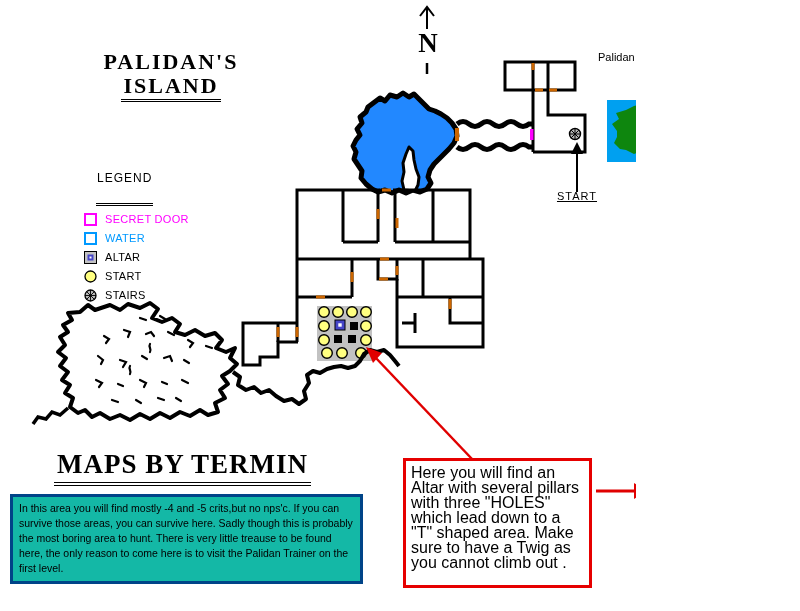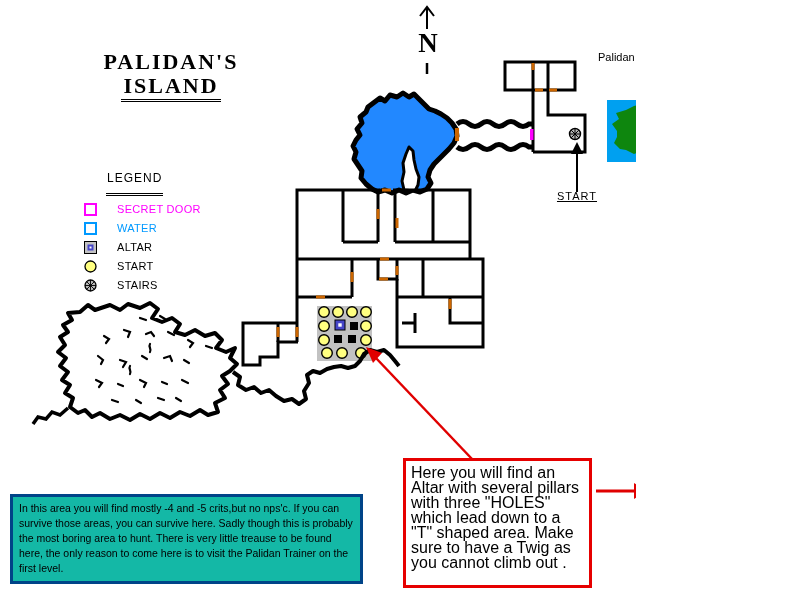--- a/index.html
+++ b/index.html
@@ -6,23 +6,23 @@
   #stage{position:relative;width:636px;height:611px;background:#fff;overflow:hidden;
          font-family:"Liberation Sans",sans-serif;color:#000;}
   #mapsvg{position:absolute;left:0;top:0;}
   .abs{position:absolute;}
   .fancy{font-family:"Liberation Serif",serif;font-weight:bold;letter-spacing:2px;}
   #title{left:96px;top:50px;width:150px;text-align:center;font-size:22px;line-height:24px;}
   #title .t2{display:inline-block;border-bottom:3px double #000;padding:0 2px 1px 2px;}
   #compass-n{left:413px;top:28px;width:30px;text-align:center;
              font-family:"Liberation Serif",serif;font-weight:bold;font-size:27px;}
   #legend{left:84px;top:168px;}
-  #legend .head{margin-left:22px;font-size:12px;letter-spacing:1px;
-                border-bottom:3px double #000;display:inline-block;padding:0 1px 8px 1px;}
-  .leg-row{display:flex;align-items:center;gap:20px;margin-top:7px;height:12px;}
+  #legend .head{margin-left:12px;font-size:12px;letter-spacing:1px;
+                border-bottom:3px double #000;display:inline-block;padding:0 1px 18px 1px;}
+  .leg-row{display:flex;align-items:center;gap:8px;margin-top:7px;height:12px;}
   .leg-row .lab{font-size:11px;letter-spacing:0.3px;}
   #trainer-note{left:598px;top:50px;width:134px;font-size:11px;line-height:15px;}
   #start-label{left:552px;top:190px;width:50px;text-align:center;font-size:11px;letter-spacing:1px;text-decoration:underline;}
   #credit{left:54px;top:449px;font-size:27px;letter-spacing:1px;
           border-bottom:4px double #000;padding:0 3px 2px 3px;}
   #altar-note{left:403px;top:458px;width:174px;border:3px solid #E60000;
               padding:4px 4px 15px 5px;font-size:16px;line-height:15px;background:#fff;}
   #area-note{left:10px;top:494px;width:336px;border:3px solid #004488;
              padding:4px 5px 5px 6px;font-size:10.5px;line-height:15px;background:#14b8a6;}
   .sq{display:inline-block;width:9px;height:9px;border:2px solid #000;box-sizing:content-box;}
@@ -241,18 +241,19 @@
       <span class="lab" style="color: rgb(0, 0, 0);">STAIRS</span>
     </div>
   </div>
 
   <div id="trainer-note" class="abs">
     <div>Palidan Trainer</div>
   </div>
 
   <div id="start-label" class="abs">START</div>
 
+  <div id="credit" class="abs fancy">MAPS BY TERMIN</div>
 
   <div id="altar-note" class="abs">Here you will find an Altar with several pillars with three "HOLES" which lead down to a "T" shaped area. Make sure to have a Twig as you cannot climb out .</div>
 
   <div id="area-note" class="abs">In this area you will find mostly -4 and -5 crits,but no nps'c. If you can survive those areas, you can survive here. Sadly though this is probably the most boring area to hunt. There is very little treause to be found here, the only reason to come here is to visit the Palidan Trainer on the first level.</div>
 
 </div>
 
 </body></html>

